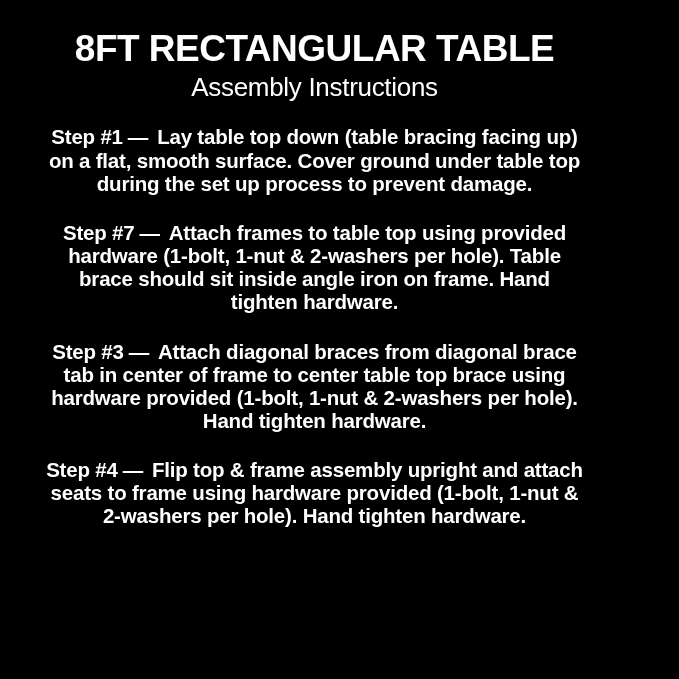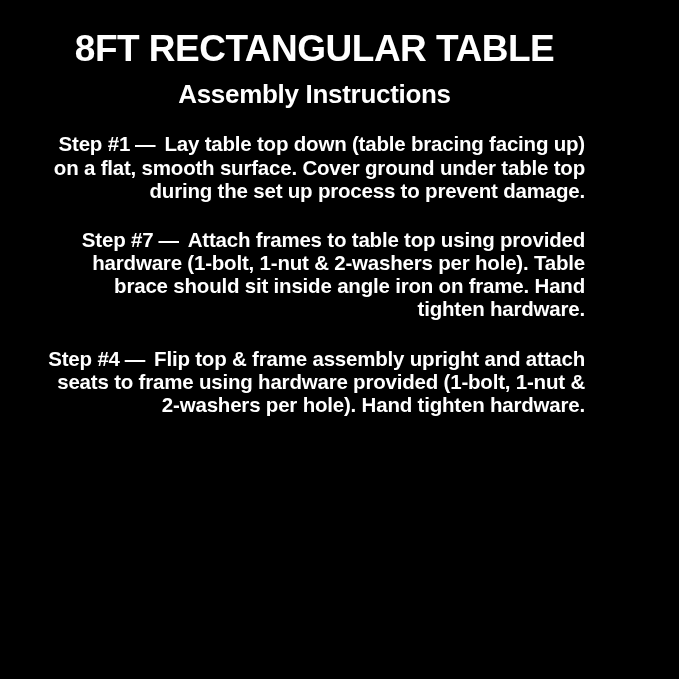--- a/index.html
+++ b/index.html
@@ -30,35 +30,35 @@
     margin-bottom: 24px;
   }
   .title {
     margin: 0 0 4px 0;
     font-size: 37px;
     line-height: 1.05;
     letter-spacing: -0.5px;
     font-weight: bold;
   }
   .subtitle {
-    margin: 11px;
+    margin: 4px;
     font-size: 26px;
     line-height: 1.1;
     letter-spacing: -0.3px;
-    font-weight: bold;
+    font-weight: normal;
   }
   .steps {
     width: 100%;
   }
   .step {
     margin: 0 0 26px 0;
     font-size: 20.5px;
     line-height: 1.13;
     letter-spacing: -0.2px;
-    text-align: right;
+    text-align: center;
   }
   .step-separator {
     display: inline-block;
     margin: 0 9px 0 5px;
   }
 </style>
 </head>
 <body>
 
 <div class="sheet">
@@ -67,19 +67,20 @@
     <h1 class="title">8FT RECTANGULAR TABLE</h1>
     <h2 class="subtitle">Assembly Instructions</h2>
   </div>
 
   <div class="steps">
 
     <p class="step"><span>Step #1</span><span class="step-separator">—</span><span>Lay table top down (table bracing facing up) on a flat, smooth surface. Cover ground under table top during the set up process to prevent damage.</span></p>
 
     <p class="step"><span>Step #7</span><span class="step-separator">—</span><span>Attach frames to table top using provided hardware (1-bolt, 1-nut &amp; 2-washers per hole). Table brace should sit inside angle iron on frame. Hand tighten hardware.</span></p>
 
+    <p class="step"><span>Step #3</span><span class="step-separator">—</span><span>Attach diagonal braces from diagonal brace tab in center of frame to center table top brace using hardware provided (1-bolt, 1-nut &amp; 2-washers per hole). Hand tighten hardware.</span></p>
 
     <p class="step"><span>Step #4</span><span class="step-separator">—</span><span>Flip top &amp; frame assembly upright and attach seats to frame using hardware provided (1-bolt, 1-nut &amp; 2-washers per hole). Hand tighten hardware.</span></p>
 
 
   </div>
 
 </div>
 
 </body></html>

